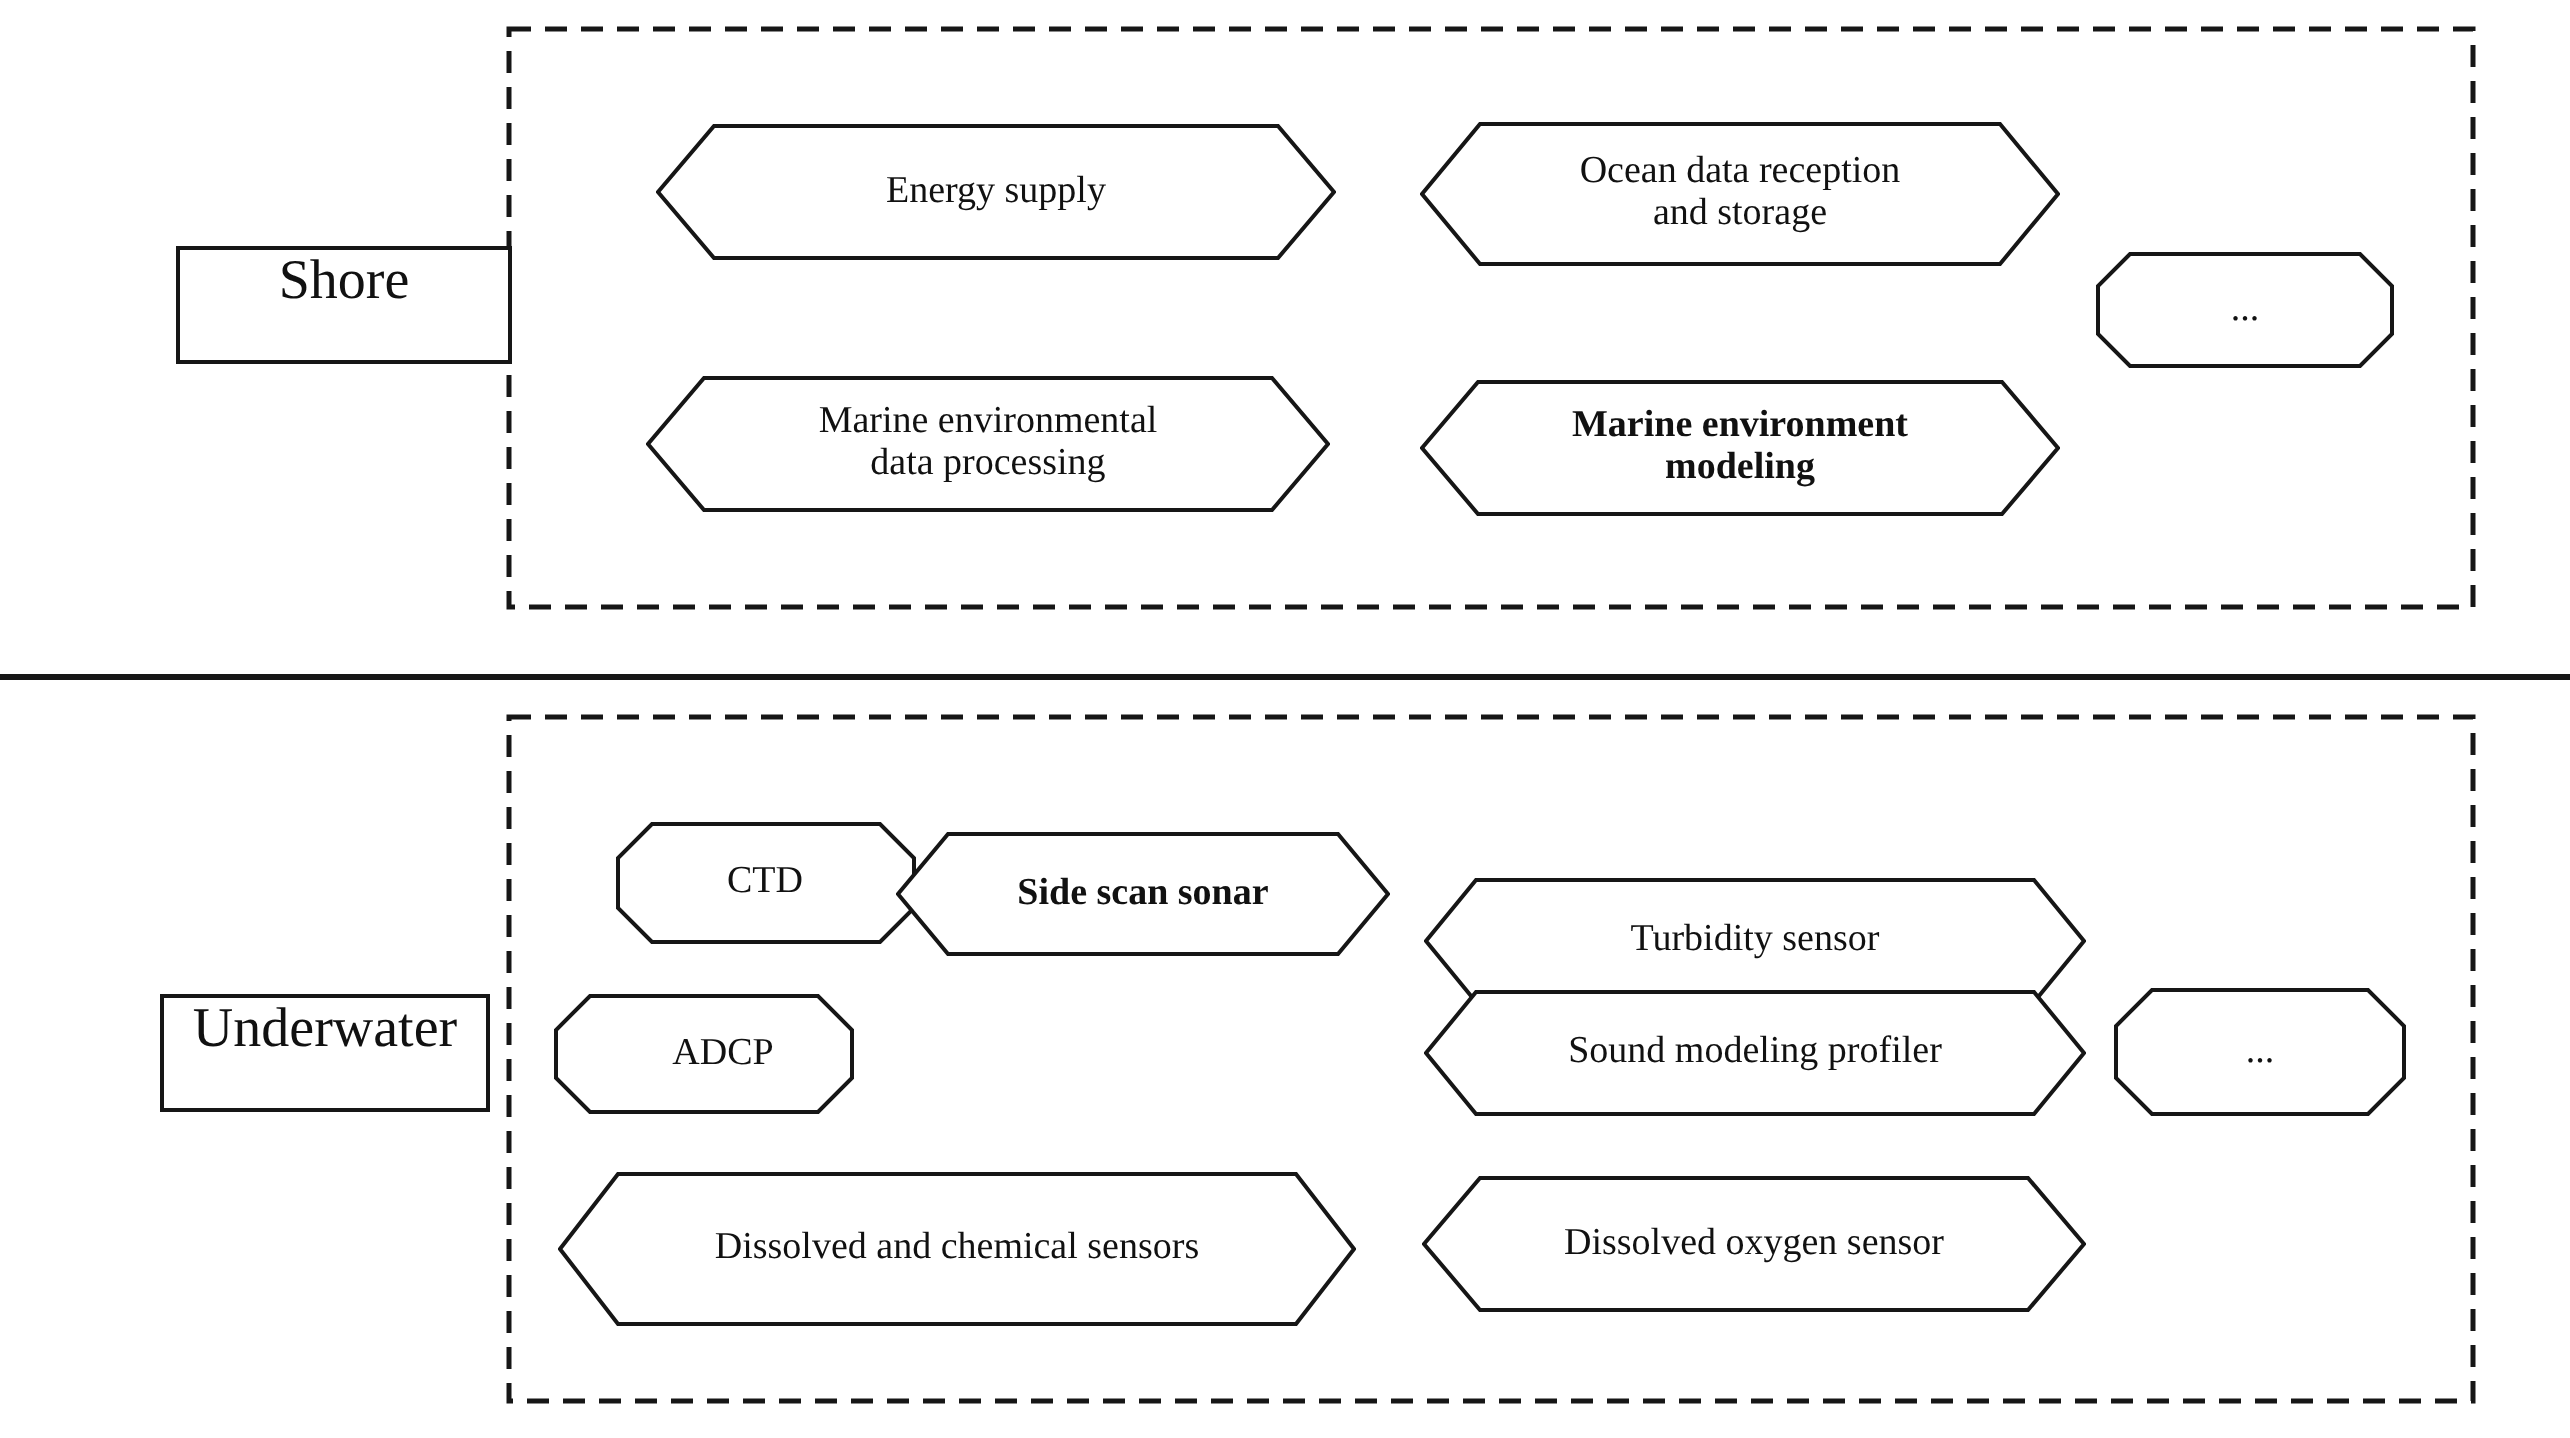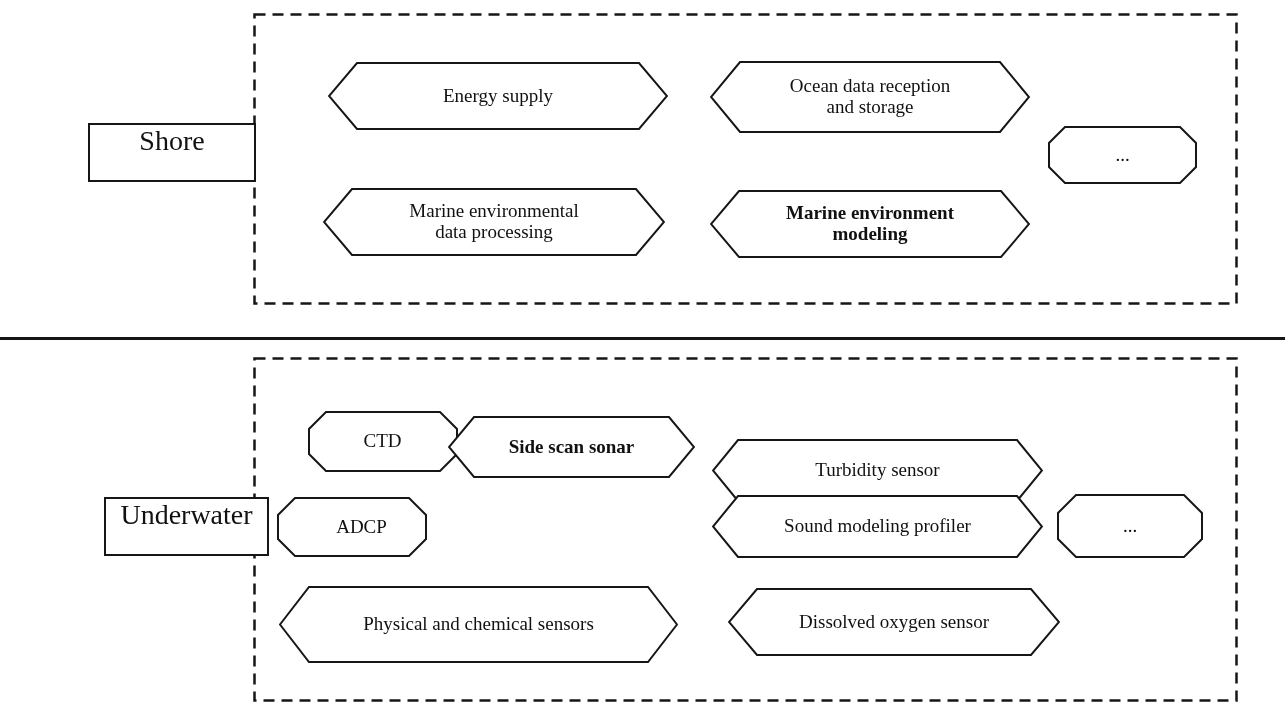--- a/index.html
+++ b/index.html
@@ -70,21 +70,21 @@
     <div class="node" style="left: 710px; top: 190px; width: 320px; height: 68px; font-weight: bold;">
       <svg width="320" height="68">
         <polygon points="29,1 291,1 319,34 291,67 29,67 1,34" fill="#ffffff" stroke="#161616" stroke-width="2"></polygon>
       </svg>
       <div class="node-label">Marine environment
 modeling</div>
     </div>
     <svg class="dashed-box" width="985" height="345" style="left: 253px; top: 357px;">
       <rect x="1.5" y="1.5" width="982" height="342" fill="none" stroke="#161616" stroke-width="2.5" stroke-dasharray="11 7"></rect>
     </svg>
-    <div class="label-box" style="left: 104px; top: 497px; width: 165px; height: 59px; border: 2px solid rgb(22, 22, 22);">
+    <div class="label-box" style="left: 80px; top: 497px; width: 165px; height: 59px; border: 2px solid rgb(22, 22, 22);">
       <span>Underwater</span>
     </div>
     <div class="node" style="left: 277px; top: 411px; width: 149px; height: 61px; margin-left: 31px;">
       <svg width="150" height="61">
         <polygon points="18,1 132,1 149,18 149,43 132,60 18,60 1,43 1,18" fill="#ffffff" stroke="#161616" stroke-width="2"></polygon>
       </svg>
       <div class="node-label">CTD</div>
     </div>
     <div class="node" style="left: 448px; top: 416px; width: 247px; height: 62px; font-weight: bold;">
       <svg width="247" height="62">
@@ -113,21 +113,21 @@
     <div class="node" style="left: 1057px; top: 494px; width: 146px; height: 64px;">
       <svg width="146" height="64">
         <polygon points="19,1 127,1 145,19 145,45 127,63 19,63 1,45 1,19" fill="#ffffff" stroke="#161616" stroke-width="2"></polygon>
       </svg>
       <div class="node-label">...</div>
     </div>
     <div class="node" style="left: 279px; top: 586px; width: 399px; height: 77px;">
       <svg width="399" height="77">
         <polygon points="30,1 369,1 398,38.5 369,76 30,76 1,38.5" fill="#ffffff" stroke="#161616" stroke-width="2"></polygon>
       </svg>
-      <div class="node-label">Physical and chemical sensors</div>
+      <div class="node-label">Dissolved and chemical sensors</div>
     </div>
-    <div class="node" style="left: 728px; top: 588px; width: 332px; height: 68px;">
+    <div class="node" style="left: 711px; top: 588px; width: 332px; height: 68px;">
       <svg width="332" height="68">
         <polygon points="29,1 303,1 331,34 303,67 29,67 1,34" fill="#ffffff" stroke="#161616" stroke-width="2"></polygon>
       </svg>
       <div class="node-label">Dissolved oxygen sensor</div>
     </div>
   </div>
 
 </body></html>

